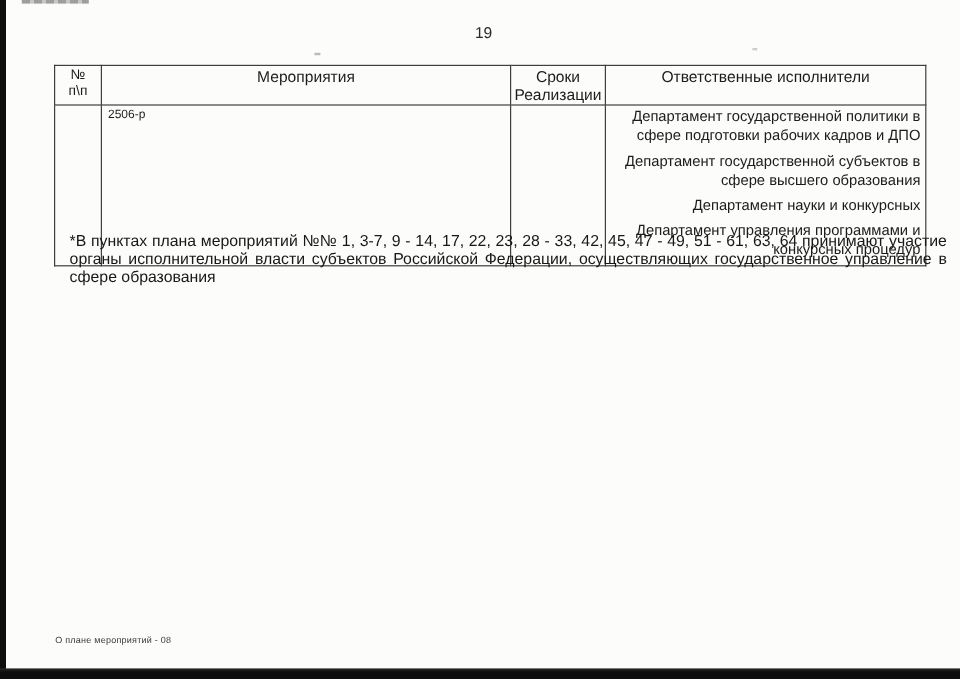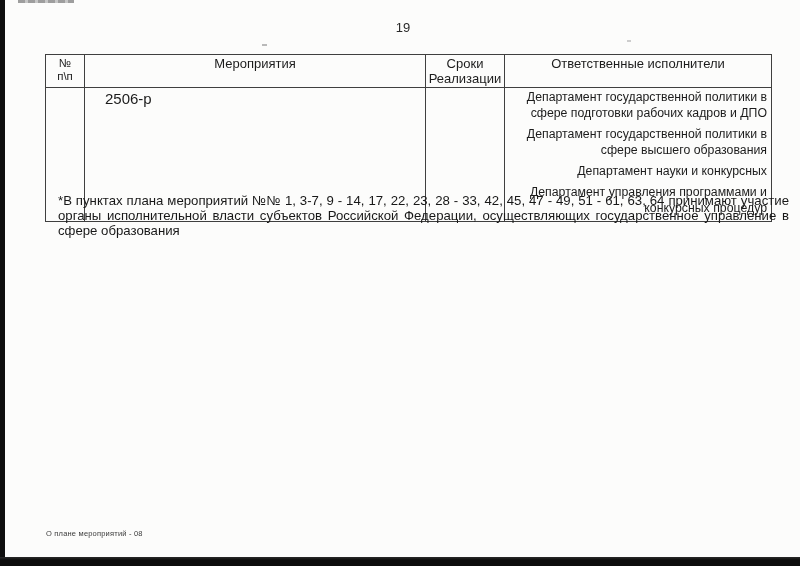--- a/index.html
+++ b/index.html
@@ -63,22 +63,22 @@
     text-align: center;
     font-size: 13px;
     padding: 2px 1px 1px;
     line-height: 14.5px;
   }
   tr.hdr th.col-num { font-size: 11.5px; line-height: 13px; }
   th.prewrap { white-space: pre-line; }
 
   tr.body-row { height: 106px; }
   td.cell-activity {
-    font-size: 15px;
-    padding: 2px 4px 0 20px;
+    font-size: 10px;
+    padding: 2px 4px 0 5px;
   }
   td.cell-exec { padding: 1px 4px 0 5px; }
   td.cell-exec p {
     margin: 0 0 5px 0;
     font-size: 12.3px;
     line-height: 16px;
     text-align: right;
   }
 
   .footnote {
@@ -128,21 +128,21 @@
         <th class="col-exec">Ответственные исполнители</th>
       </tr>
     </thead>
     <tbody>
       <tr class="body-row">
         <td class="col-num"></td>
         <td class="col-act cell-activity">2506-р</td>
         <td class="col-term"></td>
         <td class="col-exec cell-exec">
           <p>Департамент государственной политики в сфере подготовки рабочих кадров и ДПО</p>
-          <p>Департамент государственной политики в сфере высшего образования</p>
+          <p>Департамент государственной субъектов в сфере высшего образования</p>
           <p>Департамент науки и конкурсных</p>
           <p>Департамент управления программами и конкурсных процедур</p>
         </td>
       </tr>
     </tbody>
   </table>
 
   <p class="footnote">*В пунктах плана мероприятий №№ 1, 3-7, 9 - 14, 17, 22, 23, 28 - 33, 42, 45, 47 - 49, 51 - 61, 63, 64 принимают участие органы исполнительной власти субъектов Российской Федерации, осуществляющих государственное управление в сфере образования</p>
 
   <div class="doc-code">О плане мероприятий - 08</div>

